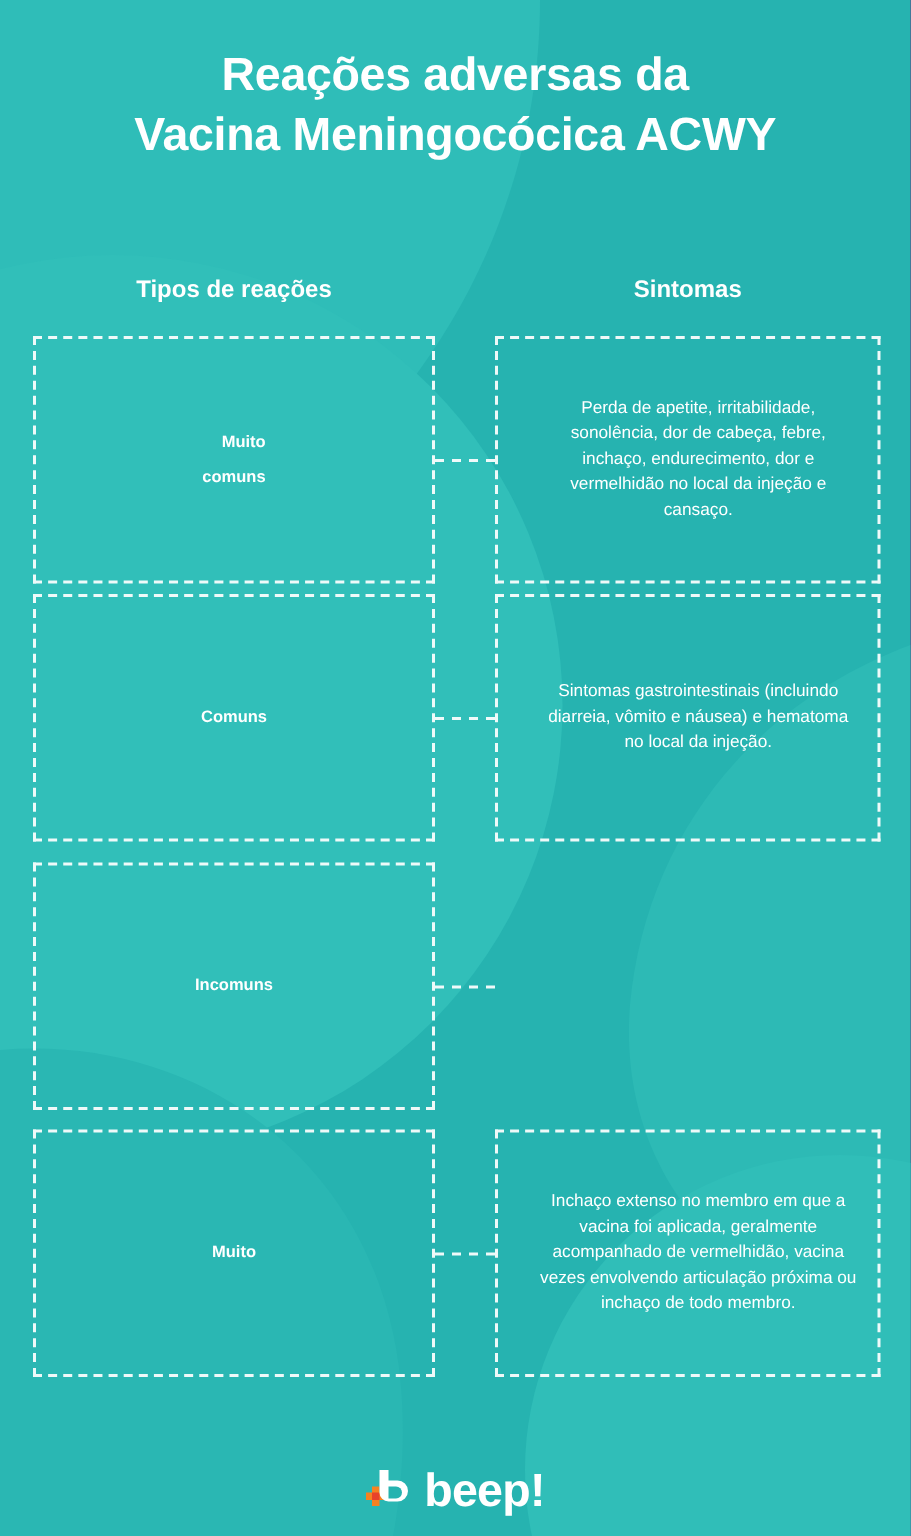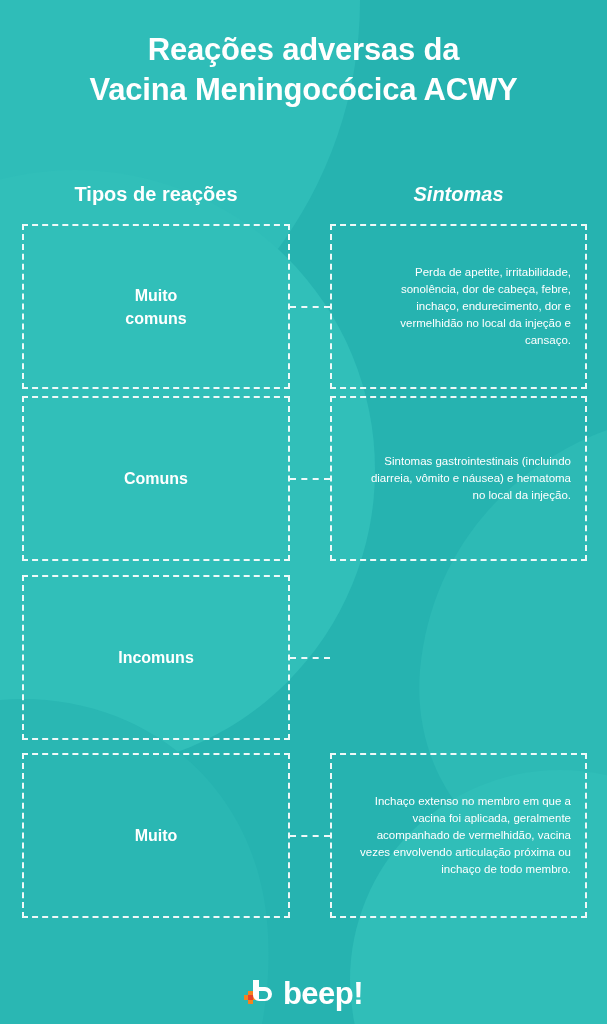--- a/index.html
+++ b/index.html
@@ -54,28 +54,28 @@
     position: absolute;
     top: 181px;
     left: 0;
     width: 607px;
     height: 30px;
     z-index: 3;
   }
   .col-header {
     position: absolute;
     color: #ffffff;
-    font-size: 20px;
+    font-size: 16px;
     font-weight: bold;
     line-height: 26px;
     text-align: center;
     white-space: nowrap;
   }
   .col-header.left  { left: 22px;  width: 268px; }
-  .col-header.right { left: 330px; width: 257px; font-style: italic; }
+  .col-header.right { left: 330px; width: 257px; }
 
   
   .rows {
     position: absolute;
     top: 0;
     left: 0;
     width: 607px;
     height: 1024px;
     z-index: 3;
   }
@@ -97,32 +97,32 @@
     width: 268px;
     justify-content: center;
   }
   .cell.symptom-cell {
     left: 330px;
     width: 257px;
     justify-content: flex-start;
   }
   .type-text {
     color: #ffffff;
-    font-size: 16px;
+    font-size: 11px;
     font-weight: bold;
     line-height: 23px;
-    text-align: center;
+    text-align: right;
     padding: 0 10px;
   }
   .symptom-text {
     color: #ffffff;
     font-size: 11.5px;
     font-weight: normal;
     line-height: 17px;
-    text-align: right;
+    text-align: center;
     padding: 0 14px 0 28px;
   }
 
   
   .connector {
     position: absolute;
     left: 290px;
     width: 40px;
     height: 0;
     border-top: 2px dashed rgba(255,255,255,0.92);

